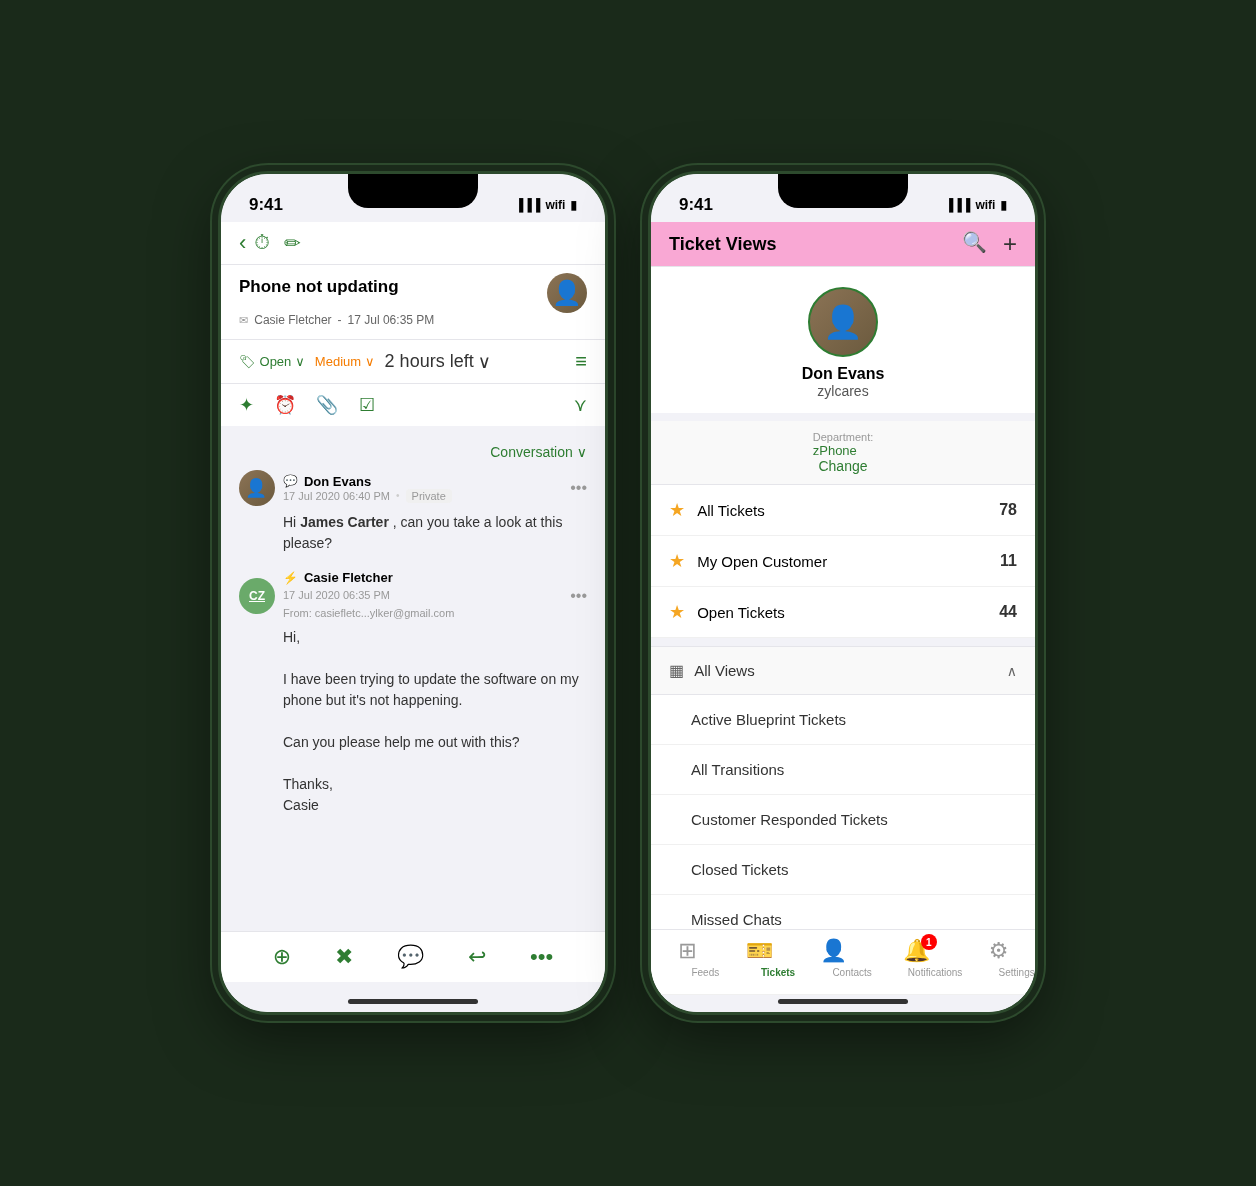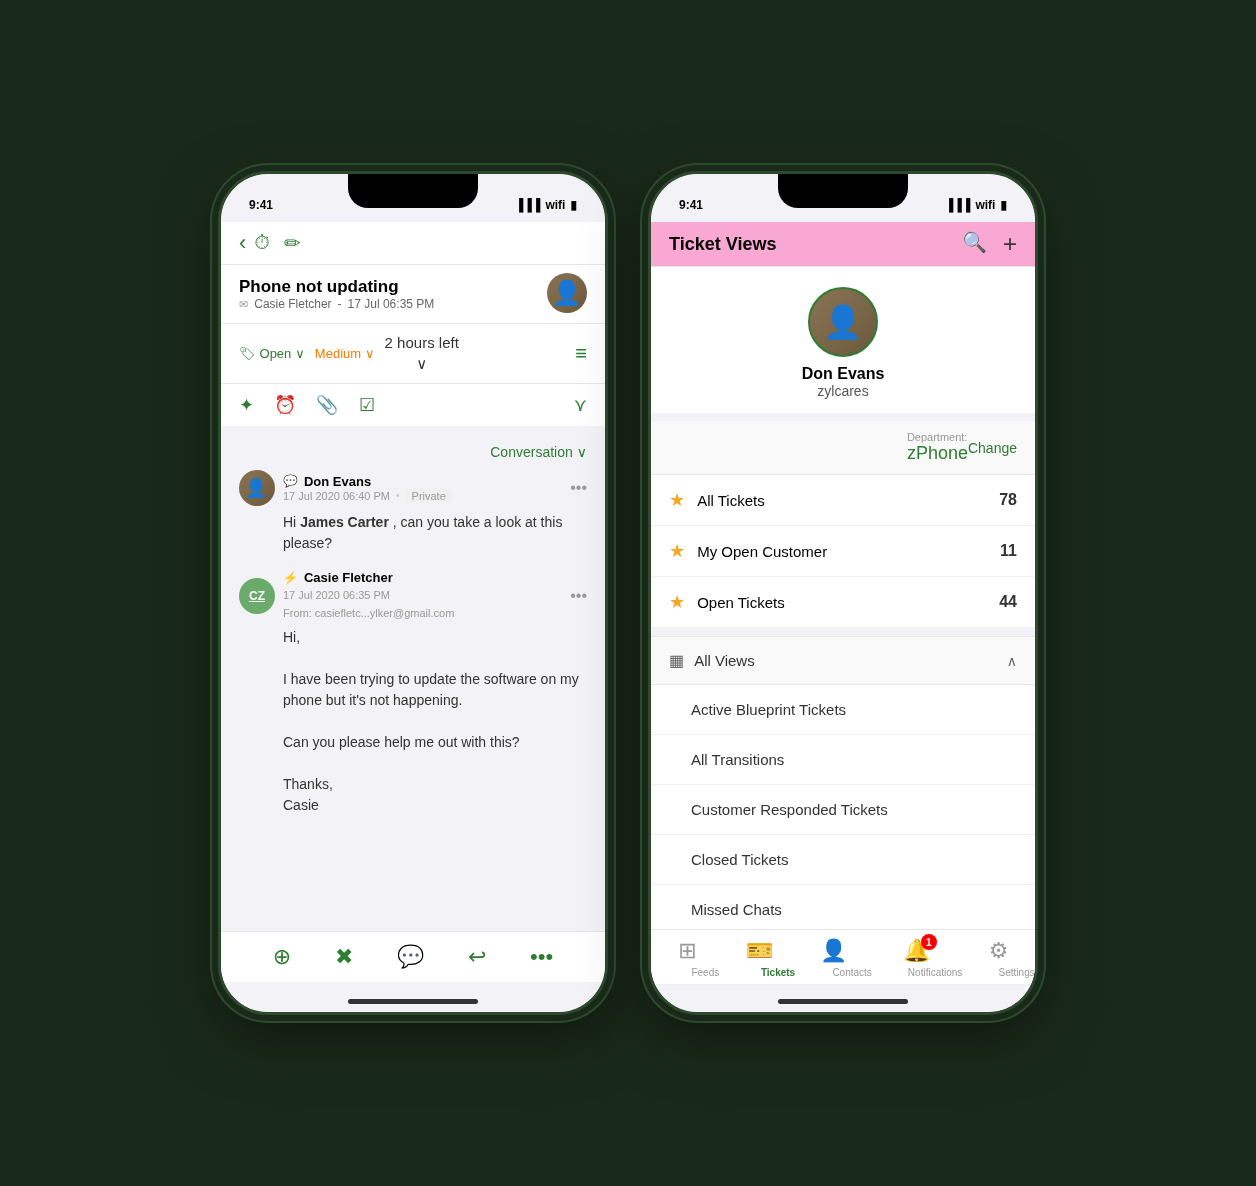--- a/index.html
+++ b/index.html
@@ -51,42 +51,42 @@
       display: flex;
       justify-content: space-between;
       align-items: center;
       padding: 14px 28px 0;
       height: 48px;
       font-size: 15px;
       font-weight: 600;
       position: relative;
       z-index: 10;
     }
-    .status-time { font-weight: 700; font-size: 12px; }
+    .status-time { font-weight: 700; font-size: 17px; }
     .status-icons { display: flex; align-items: center; gap: 5px; font-size: 12px; }
 
     
     .nav-bar {
       display: flex;
       align-items: center;
       padding: 8px 18px;
       background: white;
       border-bottom: 1px solid #e5e5ea;
     }
     .nav-back { color: #2e7d32; font-size: 22px; margin-right: 8px; cursor: pointer; }
     .nav-title { font-size: 18px; font-weight: 600; flex: 1; }
     .nav-actions { display: flex; gap: 14px; }
     .nav-icon { color: #2e7d32; font-size: 20px; }
 
     .ticket-header {
       background: white;
       padding: 12px 18px;
       border-bottom: 1px solid #e5e5ea;
     }
-    .ticket-title { font-size: 17px; font-weight: 700; margin-bottom: 0; }
+    .ticket-title { font-size: 17px; font-weight: 700; margin-bottom: 16px; }
     .ticket-meta { display: flex; align-items: center; gap: 6px; font-size: 12px; color: #666; }
     .ticket-meta .email-icon { color: #999; font-size: 11px; }
     .ticket-avatar {
       width: 40px; height: 40px; border-radius: 50%;
       background: linear-gradient(135deg, #8B7355, #6B5A3E);
       position: absolute; right: 18px; top: 8px;
       overflow: hidden;
     }
 
     .ticket-status {
@@ -101,21 +101,21 @@
     .status-badge {
       display: flex; align-items: center; gap: 4px;
       font-size: 13px; color: #2e7d32; font-weight: 500;
     }
     .priority-badge {
       display: flex; align-items: center; gap: 4px;
       font-size: 13px; color: #f57c00; font-weight: 500;
     }
     .time-badge {
       display: flex; align-items: center; gap: 4px;
-      font-size: 15px; color: #333; font-weight: 500; flex-direction: column;
+      font-size: 18px; color: #333; font-weight: 500;
     }
     .menu-icon { color: #2e7d32; font-size: 20px; margin-left: auto; }
 
     .ticket-tools {
       background: white;
       padding: 10px 18px;
       display: flex;
       align-items: center;
       gap: 20px;
       border-bottom: 8px solid #f2f2f7;
@@ -208,26 +208,27 @@
       margin-bottom: 8px;
       overflow: hidden;
     }
     .profile-name { font-size: 16px; font-weight: 700; }
     .profile-org { font-size: 14px; color: #555; }
 
     .department-row {
       background: #f9f9f9;
       padding: 10px 18px;
       display: flex;
-      justify-content: flex-end;
+      justify-content: center;
       align-items: center;
       border-bottom: 1px solid #e5e5ea;
+      flex-direction: column;
     }
     .dept-label { font-size: 11px; color: #999; }
-    .dept-name { font-size: 18px; color: #2e7d32; font-weight: 500; }
+    .dept-name { font-size: 13px; color: #2e7d32; font-weight: 500; }
     .change-btn { color: #2e7d32; font-size: 14px; font-weight: 500; }
 
     .ticket-list { background: white; }
     .ticket-item {
       display: flex;
       align-items: center;
       padding: 14px 18px;
       border-bottom: 1px solid #f0f0f0;
     }
     .ticket-item-star { color: #f5a623; font-size: 18px; margin-right: 12px; }

